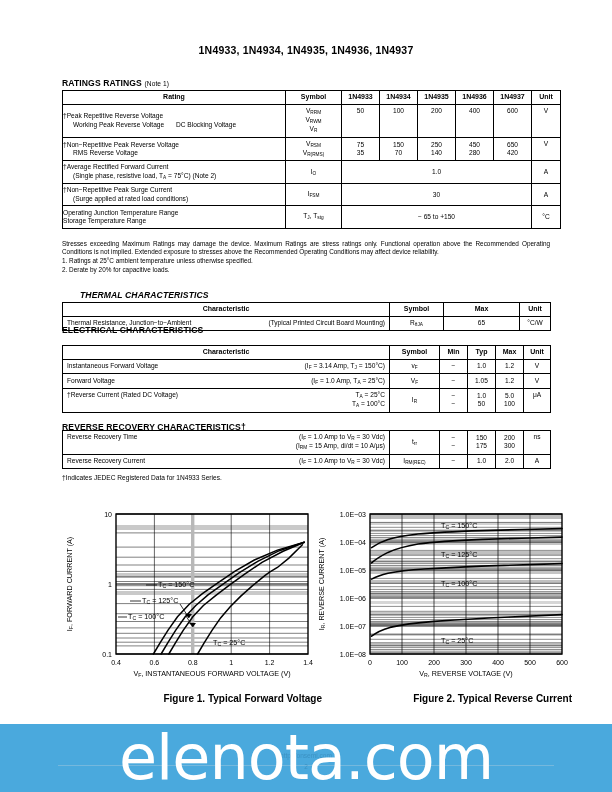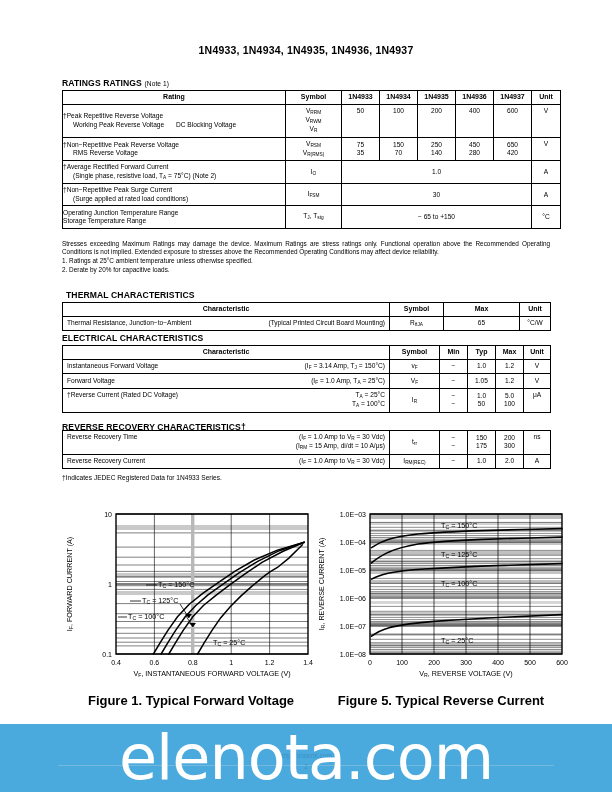--- a/index.html
+++ b/index.html
@@ -40,21 +40,21 @@
   .spread .rgt{text-align:right;white-space:nowrap;}
 
   
   .notes{position:absolute;font-size:6.4px;line-height:1.32;text-align:justify;}
   .notes .nline{display:block;}
   .notes .num{display:block;margin-top:.5px;}
   .dagger-note{position:absolute;font-size:6.6px;}
 
   
   .fig{position:absolute;}
-  .figcap{position:absolute;text-align:center;font-size:13px;font-weight:bold;}
+  .figcap{position:absolute;text-align:right;font-size:10px;font-weight:bold;}
 
   
   .banner{
     position:absolute;left:0;top:696px;width:612px;height:68px;background:#4aa9dd;
   }
   .banner-text{
     position:absolute;left:0;top:694px;width:612px;height:72px;
     display:flex;align-items:center;justify-content:center;
     font-size:62px;color:#ffffff;font-family:"DejaVu Sans",sans-serif;
     letter-spacing:-1px;line-height:1;
@@ -190,21 +190,21 @@
       </tr>
     </tbody>
   </table>
 
   <div class="notes" style="left:62px;top:212px;width:488px;">
     <span class="nline">Stresses exceeding Maximum Ratings may damage the device. Maximum Ratings are stress ratings only. Functional operation above the Recommended Operating Conditions is not implied. Extended exposure to stresses above the Recommended Operating Conditions may affect device reliability.</span>
     <span class="num">1.  Ratings at 25°C ambient temperature unless otherwise specified.</span>
     <span class="num">2.  Derate by 20% for capacitive loads.</span>
   </div>
 
-  <div class="sec-head" style="left:66px;top:262px;">THERMAL CHARACTERISTICS</div>
+  <div class="sec-head" style="left:80px;top:262px;font-style:italic;">THERMAL CHARACTERISTICS</div>
 
   <table class="dt" style="left:62px;top:274px;width:488px;">
     <colgroup>
         <col style="width:327px">
         <col style="width:54px">
         <col style="width:76px">
         <col style="width:31px">
       </colgroup>
     <thead>
       <tr>
@@ -222,21 +222,21 @@
             <span class="rgt">(Typical Printed Circuit Board Mounting)</span>
           </div>
         </td>
         <td class="cC rowpad">R<sub>θJA</sub></td>
         <td class="cC rowpad">65</td>
         <td class="cC rowpad">°C/W</td>
       </tr>
     </tbody>
   </table>
 
-  <div class="sec-head" style="left:62px;top:305px;">ELECTRICAL CHARACTERISTICS</div>
+  <div class="sec-head" style="left:62px;top:297px;">ELECTRICAL CHARACTERISTICS</div>
 
   <table class="dt" style="left:62px;top:317px;width:488px;">
     <colgroup>
       <col style="width:327px">
         <col style="width:50px">
         <col style="width:28px">
       <col style="width:28px">
         <col style="width:28px">
         <col style="width:27px">
     </colgroup>
@@ -574,21 +574,21 @@
       <text x="158" y="180" font-size="7.2" text-anchor="middle" font-family="Liberation Sans, sans-serif">
         <tspan>V</tspan><tspan font-size="5.2" dy="1.4">R</tspan><tspan dy="-1.4">, REVERSE VOLTAGE (V)</tspan>
       </text>
       <text transform="translate(16,88) rotate(-90)" font-size="7.2" text-anchor="middle" font-family="Liberation Sans, sans-serif">
         <tspan>I</tspan><tspan font-size="5.2" dy="1.4">R</tspan><tspan dy="-1.4">, REVERSE CURRENT (A)</tspan>
       </text>
     </svg>
   </div>
 
   <div class="figcap" style="left:60px;top:665px;width:262px;">Figure 1. Typical Forward Voltage</div>
-  <div class="figcap" style="left:310px;top:665px;width:262px;">Figure 5. Typical Reverse Current</div>
+  <div class="figcap" style="left:310px;top:665px;width:262px;">Figure 2. Typical Reverse Current</div>
 
   <div class="banner"></div>
   <div class="footer-rule"></div>
   <div class="footer-url">http://onsemi.com</div>
   <div class="footer-page">2</div>
   <div class="banner-text">elenota.com</div>
 
 </div>
 
 </body></html>

